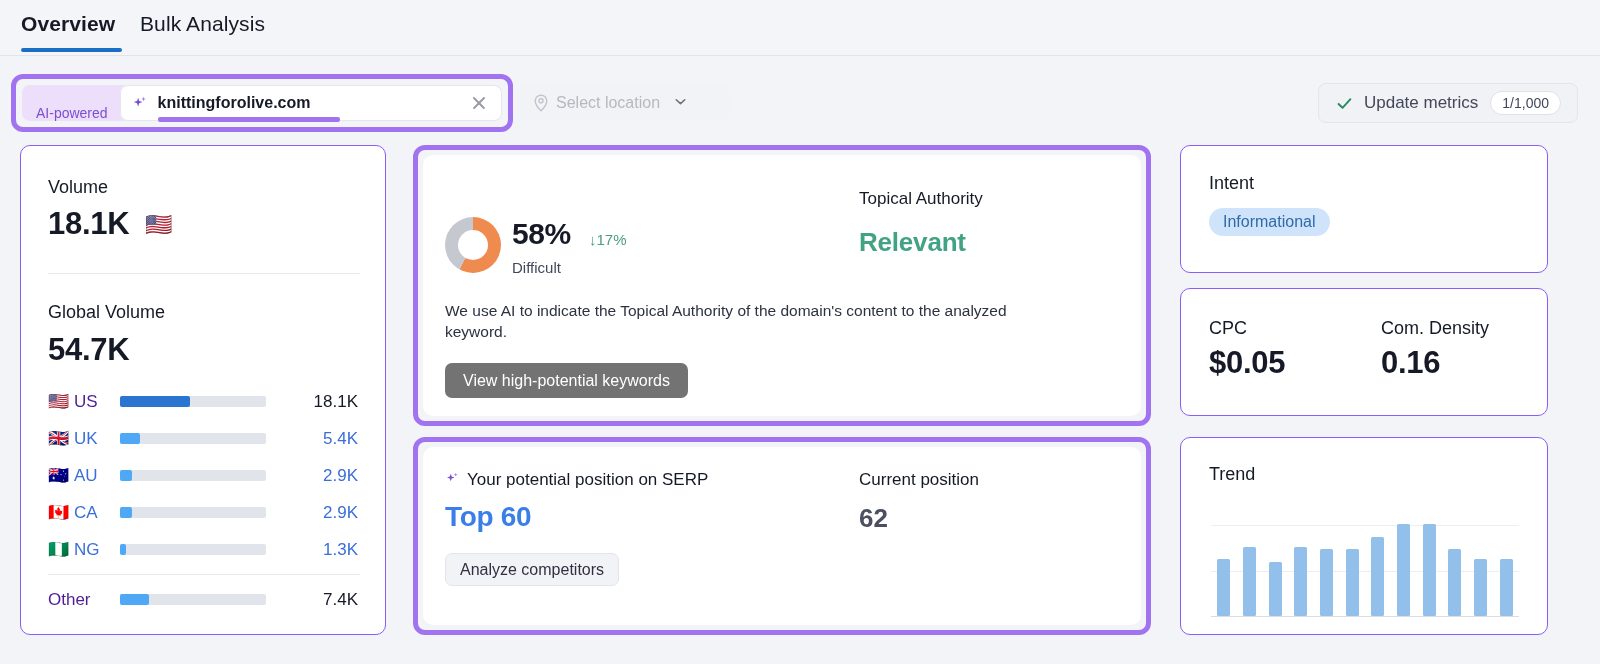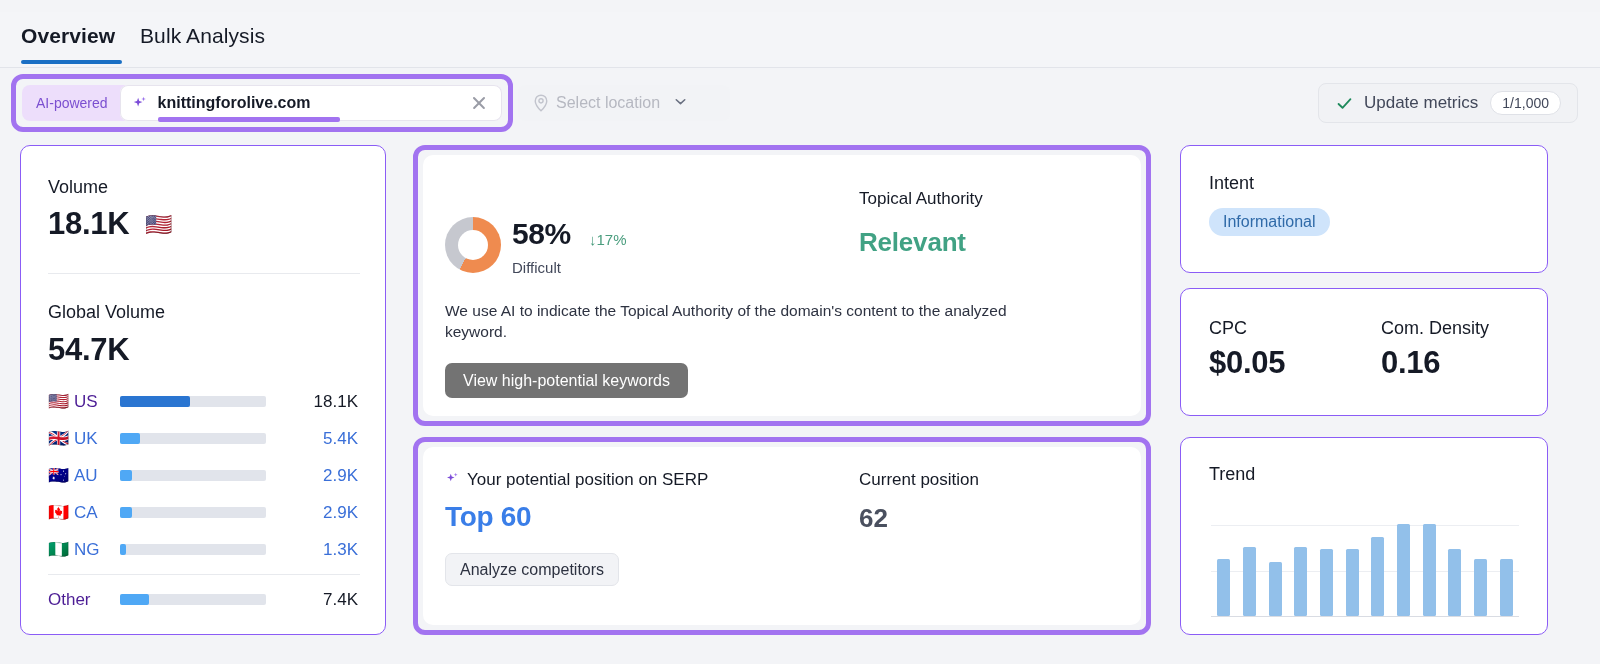--- a/index.html
+++ b/index.html
@@ -5,21 +5,21 @@
   * { box-sizing: border-box; margin: 0; padding: 0; }
   html, body {
     width: 1600px; height: 664px;
     background: #f3f4f7;
     font-family: "Liberation Sans", sans-serif;
     overflow: hidden;
   }
 
   
   .tabbar {
-    position: absolute; left: 0; top: 12px; width: 1600px; height: 56px;
+    position: absolute; left: 0; top: 0; width: 1600px; height: 56px;
     background: #f4f5f8;
     border-bottom: 1px solid #e2e4ea;
   }
   .tab {
     position: absolute; top: 12px;
     font-size: 21px; color: #151a26; letter-spacing: .1px;
     cursor: pointer; white-space: nowrap;
   }
   .tab.overview { left: 21px; font-weight: 700; }
   .tab.bulk { left: 140px; font-weight: 400; }
@@ -29,21 +29,21 @@
   }
 
   
   .searchrow { position: absolute; left: 0; top: 56px; width: 1600px; height: 89px; }
 
   .hl { position: absolute; border: 5px solid #a273f0; border-radius: 12px; }
   .hl.search-hl { left: 11px; top: 18px; width: 502px; height: 58px; }
 
   .search-shell {
     position: absolute; left: 22px; top: 29px; width: 480px; height: 36px;
-    background: #eddefb; border-radius: 8px; display: flex; align-items: center;
+    background: #eddefb; border-radius: 8px; display: flex; align-items: flex-end;
   }
   .ai-pill {
     font-size: 14px; color: #7b4fd0; padding-left: 14px; padding-right: 12px;
     white-space: nowrap;
   }
   .search-field {
     position: relative; flex: 1 1 auto; height: 36px; background: #ffffff;
     border-radius: 8px; display: flex; align-items: center;
     box-shadow: 0 0 0 1px #e7e4ee inset;
     font-weight: bold;

